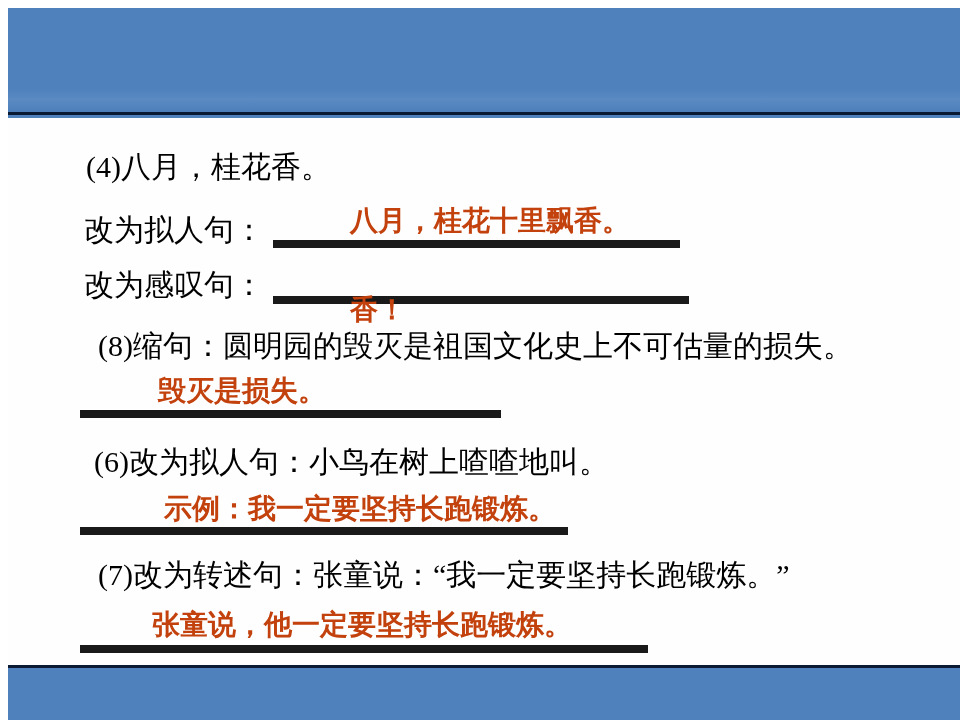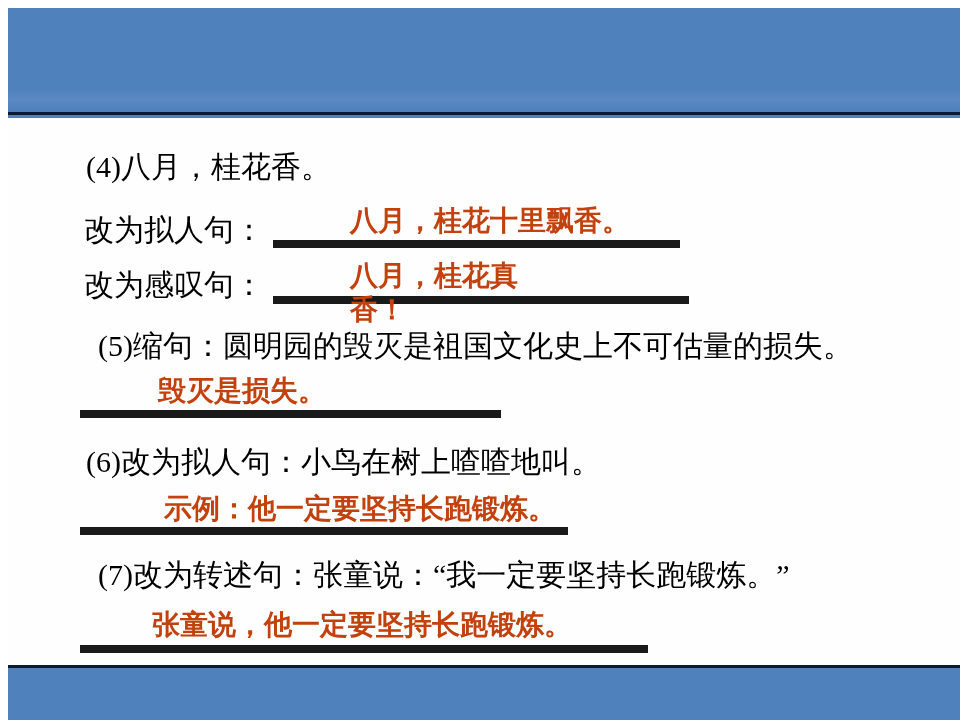--- a/index.html
+++ b/index.html
@@ -70,30 +70,29 @@
 
   <div class="content">
 
     <div class="txt" style="left:74px; top:28px;">(4)八月，桂花香。</div>
 
     <div class="txt" style="left:72px; top:91px;">改为拟人句：</div>
     <div class="answer" style="left:338px; top:84px;">八月，桂花十里飘香。</div>
     <div class="uline" style="left:265px; top:122px; width:407px;"></div>
 
     <div class="txt" style="left:72px; top:146px;text-align:center;">改为感叹句：</div>
-    <div class="answer" style="left:338px; top:139px;">八月，桂花真</div>
     <div class="uline" style="left:265px; top:178px; width:416px;"></div>
     <div class="answer" style="left:338px; top:173px;">香！</div>
 
-    <div class="txt" style="left:86px; top:207px;">(5)缩句：圆明园的毁灭是祖国文化史上不可估量的损失。</div>
+    <div class="txt" style="left:86px; top:207px;">(8)缩句：圆明园的毁灭是祖国文化史上不可估量的损失。</div>
     <div class="answer" style="left:146px; top:254px;">毁灭是损失。</div>
     <div class="uline" style="left:72px; top:292px; width:421px;"></div>
 
-    <div class="txt" style="left:74px; top:323px;">(6)改为拟人句：小鸟在树上喳喳地叫。</div>
-    <div class="answer" style="left:152px; top:372px;">示例：他一定要坚持长跑锻炼。</div>
+    <div class="txt" style="left:82px; top:323px;">(6)改为拟人句：小鸟在树上喳喳地叫。</div>
+    <div class="answer" style="left:152px; top:372px;">示例：我一定要坚持长跑锻炼。</div>
     <div class="uline" style="left:72px; top:409px; width:488px;"></div>
 
     <div class="txt" style="left:86px; top:436px;">(7)改为转述句：张童说：“我一定要坚持长跑锻炼。”</div>
     <div class="answer" style="left:140px; top:488px;">张童说，他一定要坚持长跑锻炼。</div>
     <div class="uline" style="left:72px; top:527px; width:568px;"></div>
 
   </div>
 
   <div class="band-bottom"></div>
 

